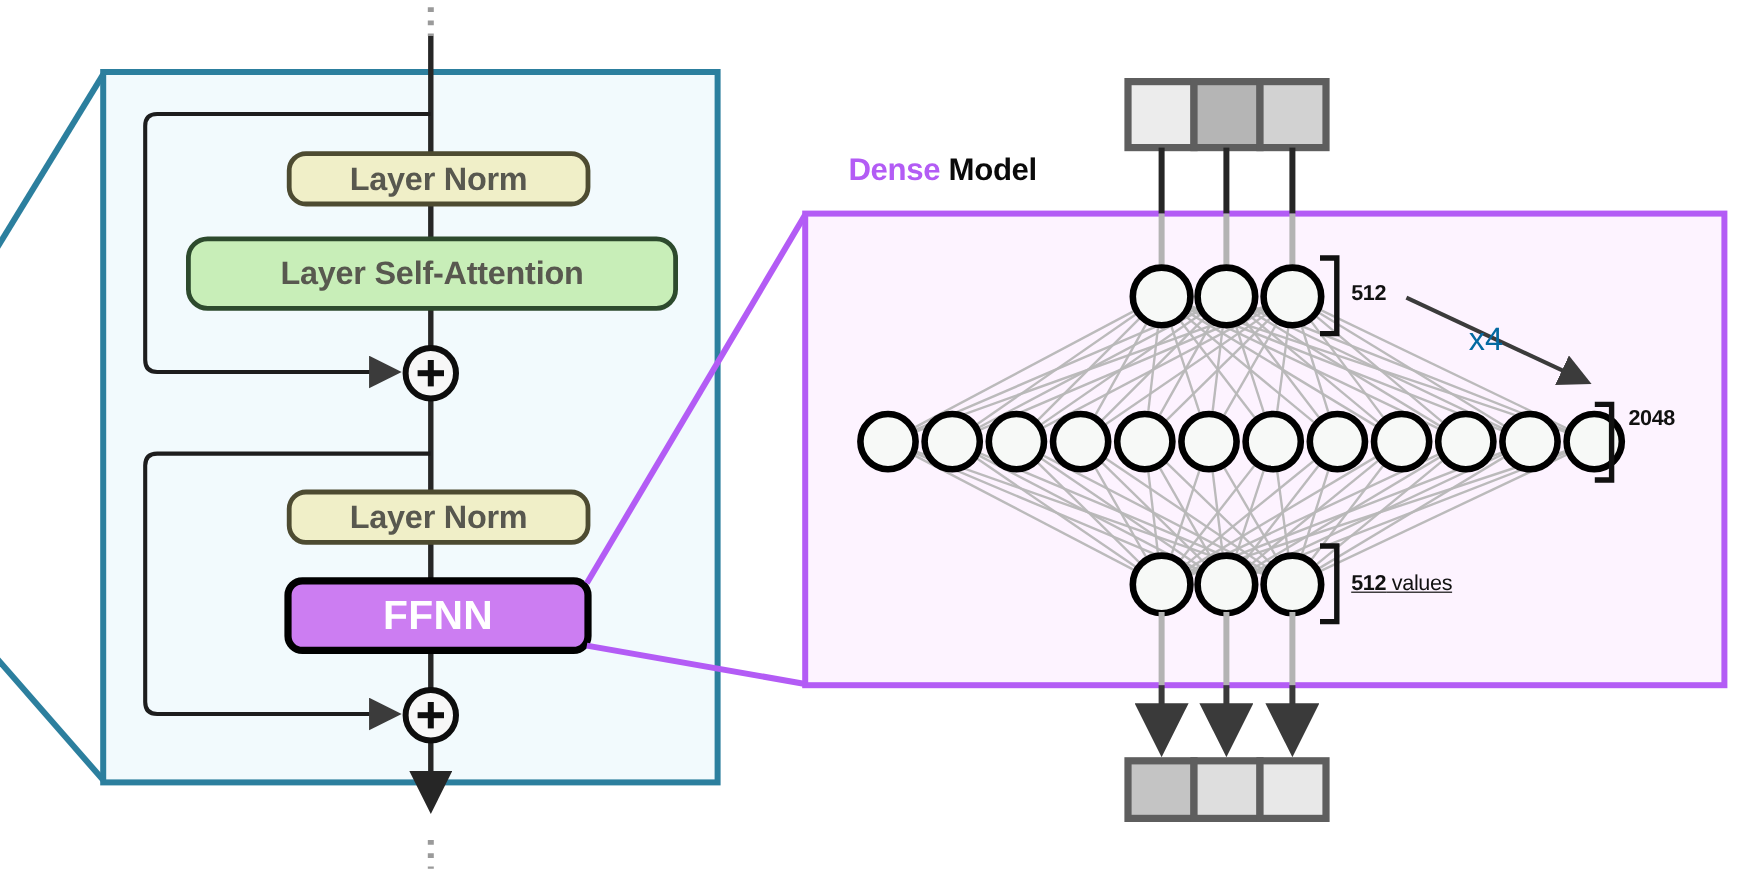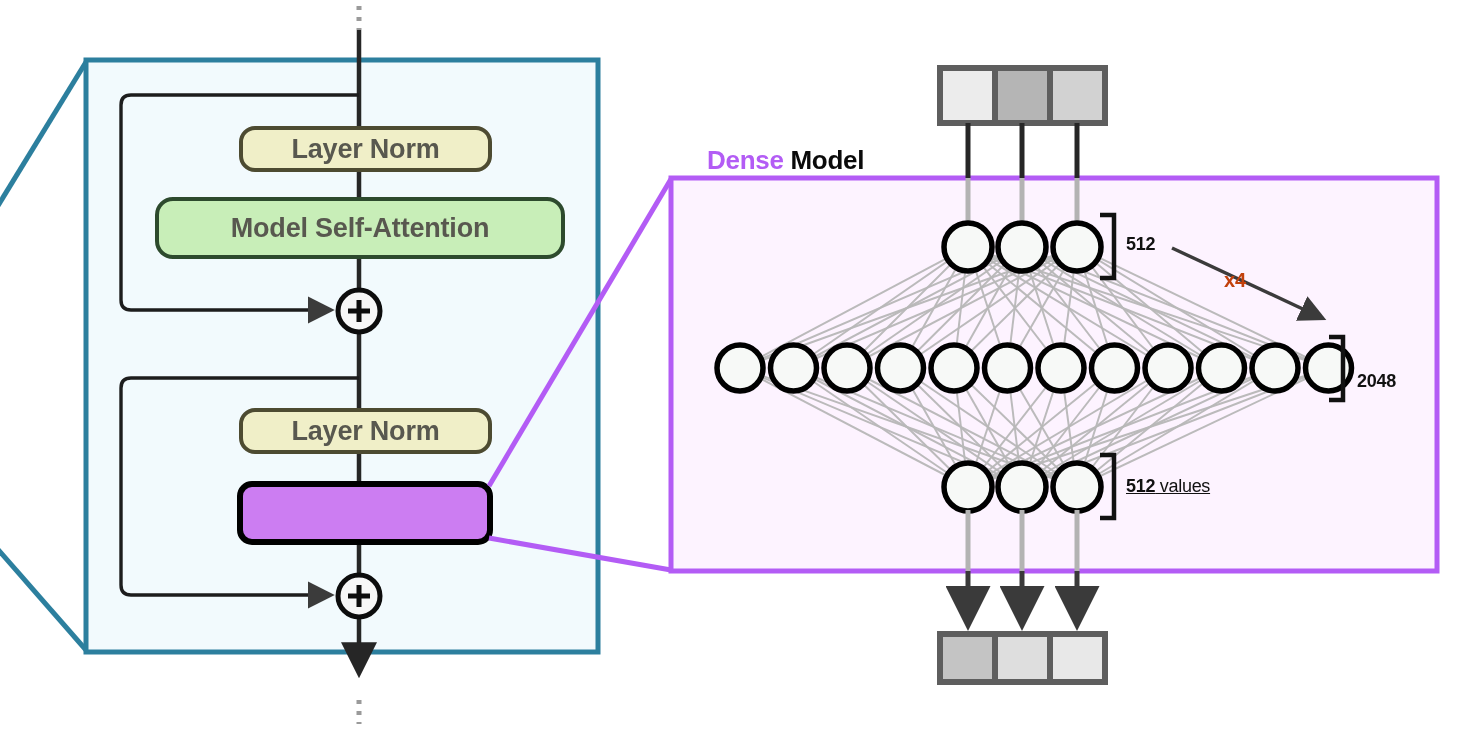--- a/index.html
+++ b/index.html
@@ -62,23 +62,23 @@
   .t-dense .dense-word { color: #b35cf5; }
   .t-dense .model-word { color: #0a0a0a; }
   .t-num {
     font-size: 18px;
     font-weight: bold;
     color: #111111;
     letter-spacing: -0.3px;
   }
   .t-num .light { font-weight: normal; }
   .t-x4 {
-    font-size: 20px;
-    font-weight: bold;
-    color: #c2410c;
+    font-size: 27px;
+    font-weight: normal;
+    color: #0369a1;
   }
 </style>
 </head>
 <body>
 
 <div id="root">
 
   <svg id="canvas" viewBox="0 0 1460 732">
     <defs>
       <marker id="arrowDark" markerWidth="10" markerHeight="10" refX="6.6" refY="4" orient="auto">
@@ -302,38 +302,39 @@
 
     <g>
       <rect x="940" y="634" width="55" height="48" fill="#c4c4c4" stroke="#5e5e5e" stroke-width="6"></rect>
       <rect x="995" y="634" width="55" height="48" fill="#dedede" stroke="#5e5e5e" stroke-width="6"></rect>
       <rect x="1050" y="634" width="55" height="48" fill="#e8e8e8" stroke="#5e5e5e" stroke-width="6"></rect>
     </g>
   </svg>
 
   <div class="box-text t-layernorm" style="left:241px; top:128px; width:249px; height:42px;">Layer Norm</div>
 
-  <div class="box-text t-attn" style="left:157px; top:199px; width:406px; height:58px;">Model Self-Attention</div>
+  <div class="box-text t-attn" style="left:157px; top:199px; width:406px; height:58px;">Layer Self-Attention</div>
 
   <div class="box-text t-layernorm" style="left:241px; top:410px; width:249px; height:42px;">Layer Norm</div>
 
-
-  <div class="lbl t-dense" style="left:707px; top:147px;">
+  <div class="box-text t-ffnn" style="left:240px; top:484px; width:250px; height:58px;">FFNN</div>
+
+  <div class="lbl t-dense" style="left:707px; top:128px;">
     <span class="dense-word">Dense</span><span class="model-word"> Model</span>
   </div>
 
   <div class="lbl t-num" style="left:1126px; top:235px;">
     <span>512</span><span class="light"></span>
   </div>
 
   <div class="lbl t-x4" style="left:1224px; top:270px;">
     <span>x4</span>
   </div>
 
-  <div class="lbl t-num" style="left:1357px; top:372px;text-align:right;">
+  <div class="lbl t-num" style="left:1357px; top:339px;text-align:right;">
     <span>2048</span><span class="light"></span>
   </div>
 
   <div class="lbl t-num" style="left:1126px; top:477px;text-decoration:underline;">
     <span>512</span><span class="light"> values</span>
   </div>
 
 </div>
 
 </body></html>

